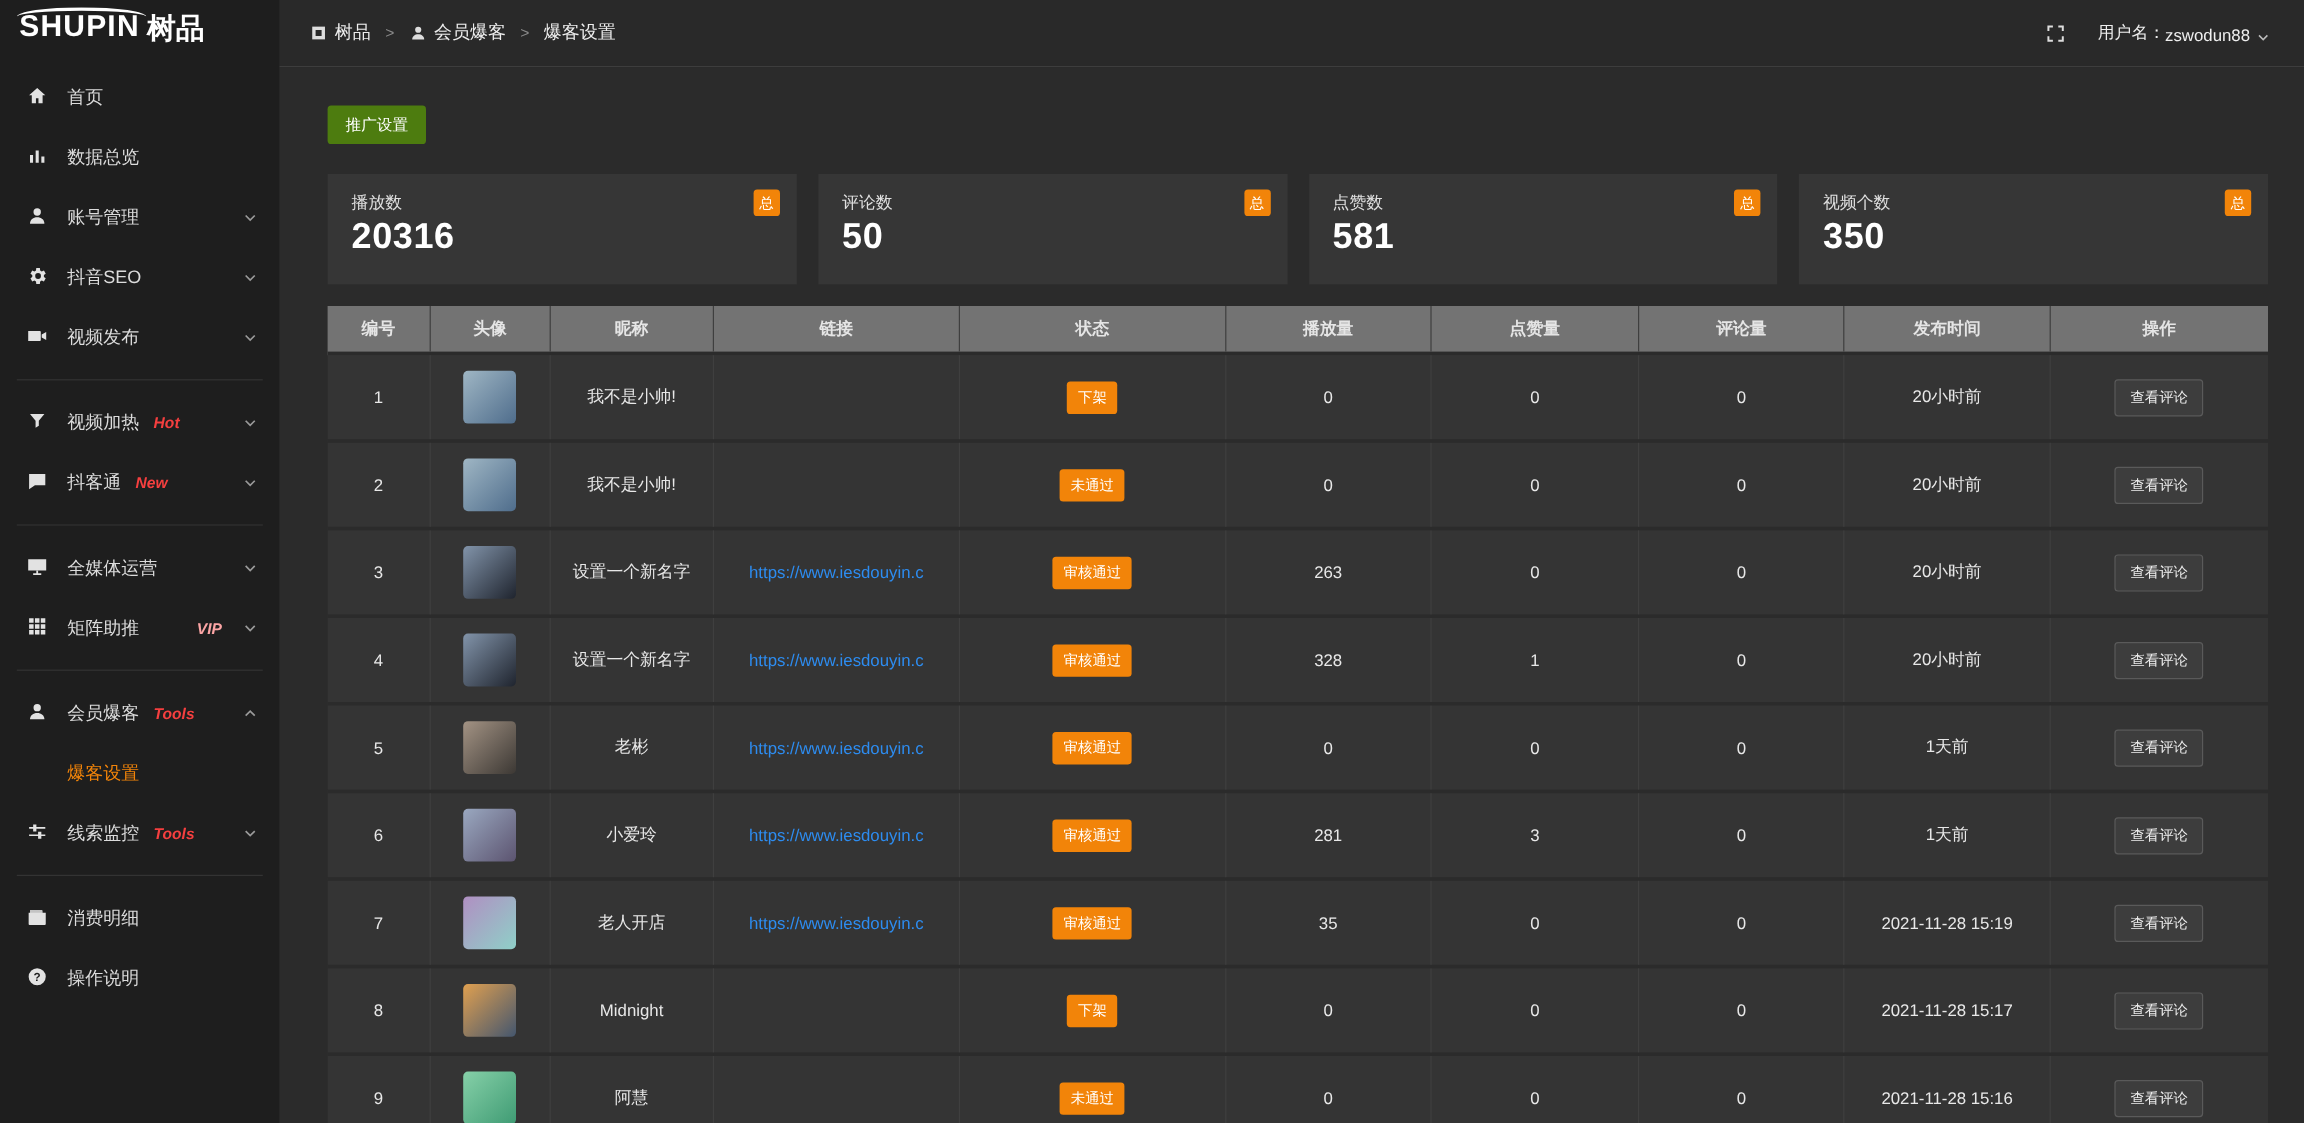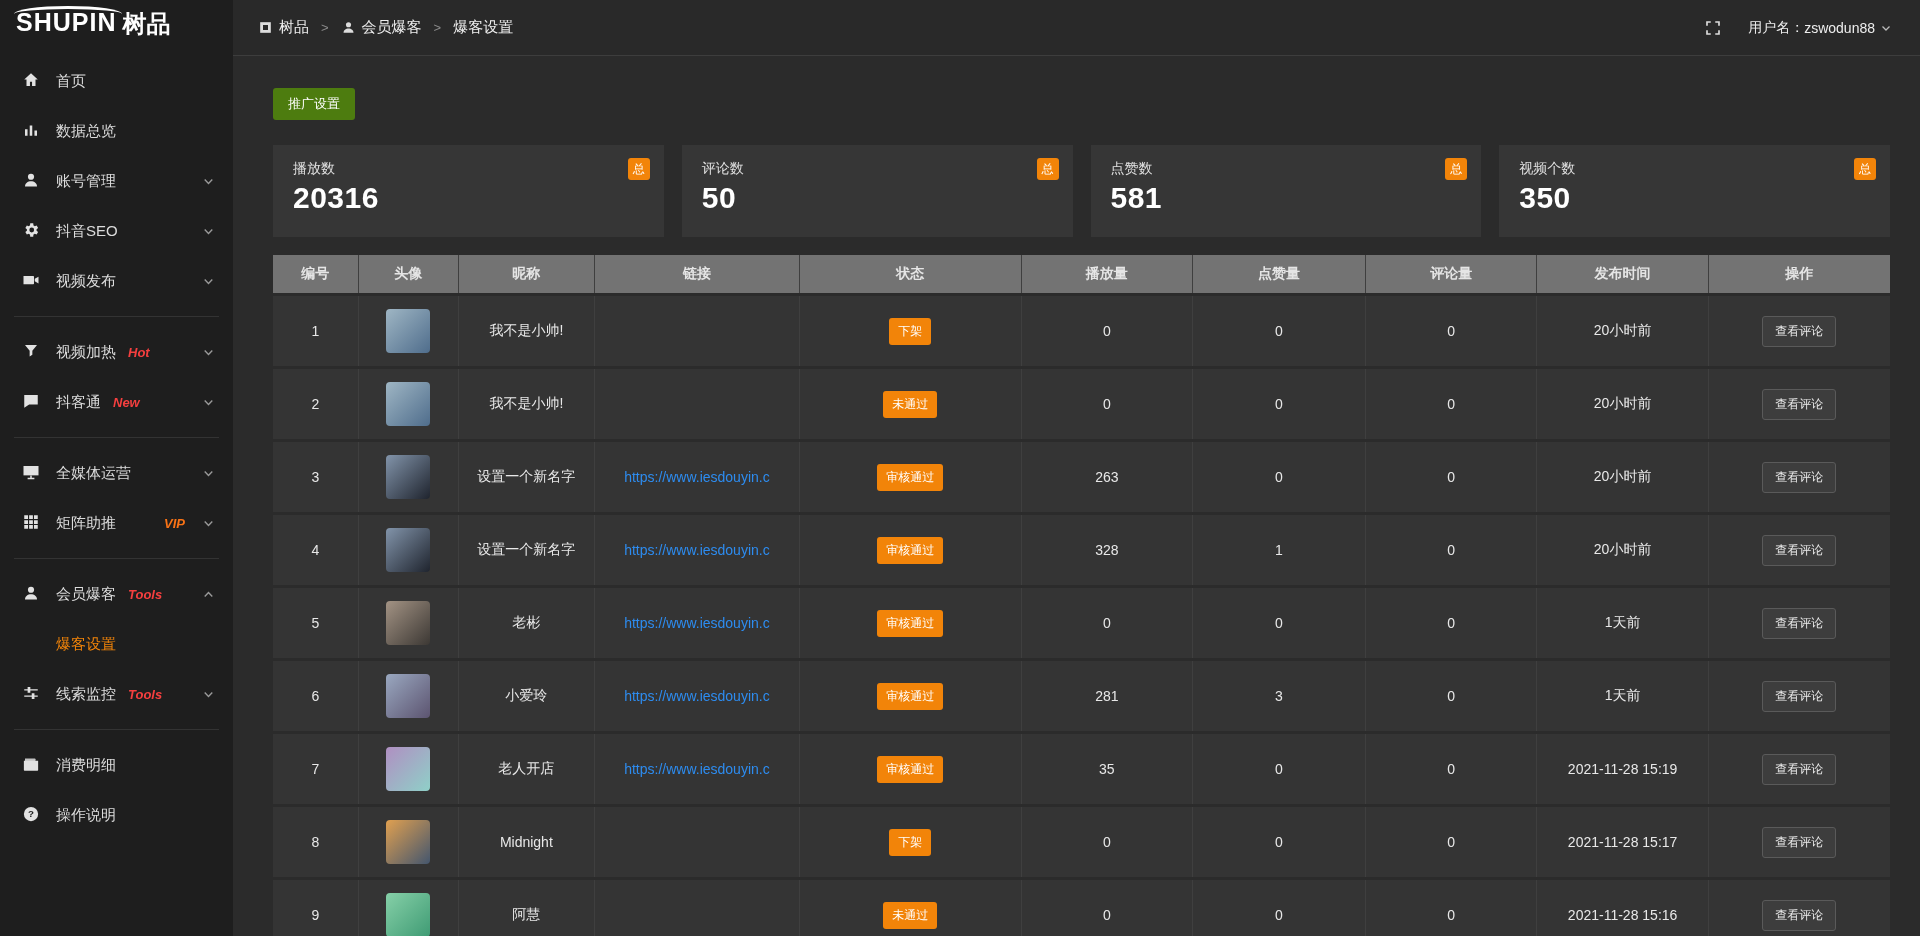--- a/index.html
+++ b/index.html
@@ -30,21 +30,21 @@
   .topbar { height:56px; background:#292929; border-bottom:1px solid #3d3d3d;
     display:flex; align-items:center; padding:0 28px 0 25px; }
   .crumb { display:flex; align-items:center; color:#eee; font-size:15px; }
   .crumb-item { display:flex; align-items:center; cursor:pointer; }
   .crumb-item .c-icon { width:16px; height:16px; margin-right:5px; color:#ddd; }
   .crumb-item .c-icon svg { width:15px; height:15px; display:block; }
   .crumb-sep { color:#8a8a8a; margin:0 12px; font-size:13px; }
   .top-right { margin-left:auto; display:flex; align-items:center; color:#eee; font-size:14px; }
   .fs-icon { width:18px; height:18px; color:#ddd; margin-right:26px; cursor:pointer; }
   .fs-icon svg { width:18px; height:18px; display:block; }
-  .user-chip { display:flex; align-items:center; cursor:pointer; }
+  .user-chip { display:flex; align-items:flex-end; cursor:pointer; }
   .user-chip svg { width:12px; height:12px; margin-left:5px; color:#bbb; }
 
   
   .content { flex:1; padding:32px 30px 0 40px; background:#2b2b2b; overflow:hidden; }
   .promo-btn { background:#4d7c0f; color:#fff; border:none; font-size:13px;
     padding:7px 15px; border-radius:3px; cursor:pointer;
     font-family:"Liberation Sans","DejaVu Sans",sans-serif; }
 
   .cards { display:flex; gap:18px; margin-top:25px; }
   .card { flex:1; background:#363636; height:92px; padding:15px 20px; position:relative; }
@@ -186,21 +186,21 @@
             </svg>
           </span>
         </div>
         <div class="side-item">
           <span class="s-icon">
             <svg viewBox="0 0 24 24" fill="currentColor">
               <path d="M3 3h5v5H3zM9.5 3h5v5h-5zM16 3h5v5h-5zM3 9.5h5v5H3zM9.5 9.5h5v5h-5zM16 9.5h5v5h-5zM3 16h5v5H3zM9.5 16h5v5h-5zM16 16h5v5h-5z"></path>
             </svg>
           </span>
           <span class="s-label">矩阵助推</span>
-          <span class="s-tag" style="color: #f97316; margin-left: 48px;">VIP</span>
+          <span class="s-tag" style="color: #fca5a5; margin-left: 48px;">VIP</span>
           <span class="s-chevron">
             <svg viewBox="0 0 24 24" fill="none" stroke="currentColor" stroke-width="2.6">
               <path d="M5 8.5l7 7 7-7"></path>
             </svg>
           </span>
         </div>
         <div class="side-divider"></div>
         <div class="side-item">
           <span class="s-icon">
             <svg viewBox="0 0 24 24" fill="currentColor">

